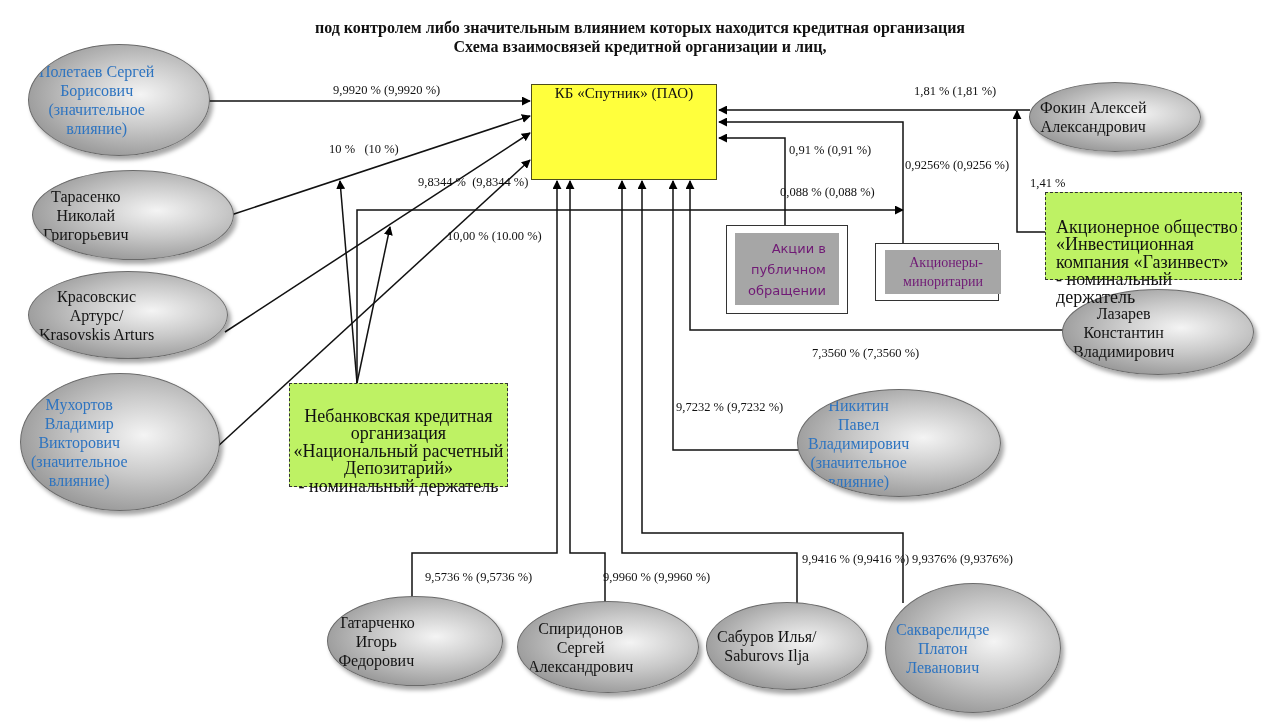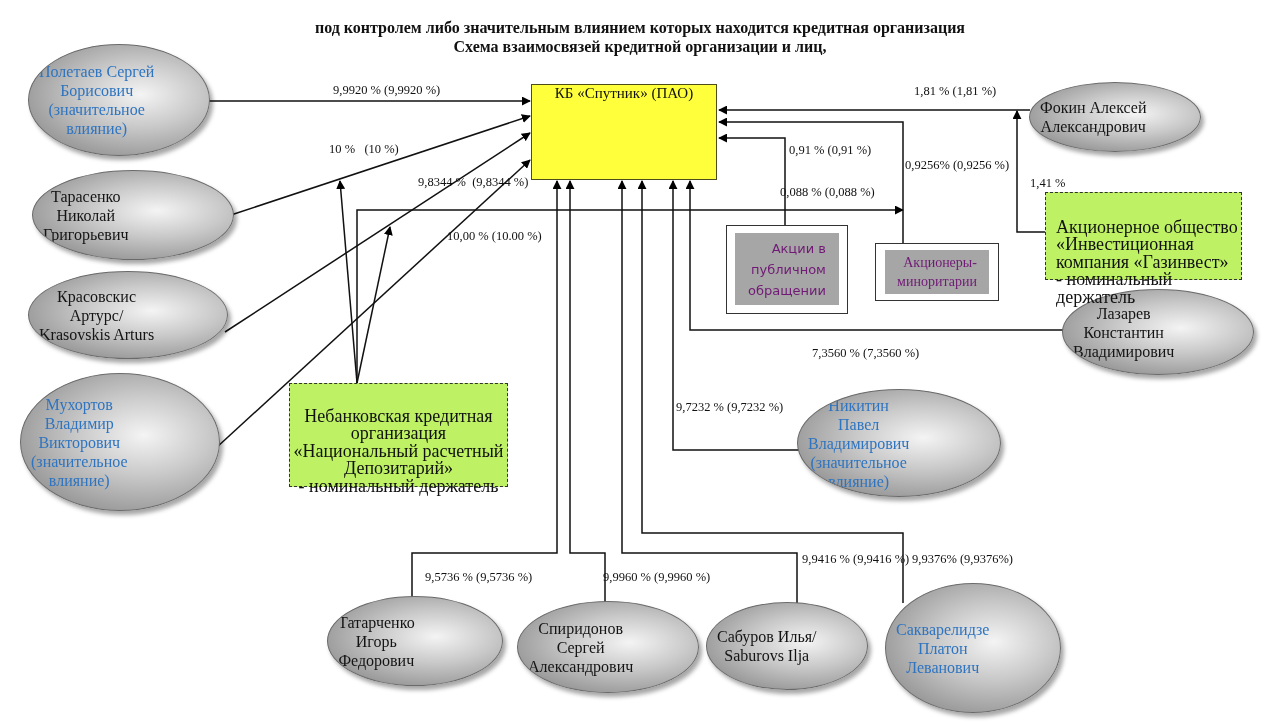--- a/index.html
+++ b/index.html
@@ -155,21 +155,21 @@
 компания «Газинвест»
 - номинальный держатель</span>
 </div>
 
 <div class="graybox-outer" style="left:726px;top:225px;width:122px;height:89px;">
   <div class="graybox-inner" style="left:8px;top:7px;width:104px;height:72px;">Акции в
 публичном
 обращении</div>
 </div>
 <div class="graybox-outer" style="left:875px;top:243px;width:124px;height:58px;">
-  <div class="graybox-inner" style="left:9px;top:6px;width:104px;height:44px;font-family:'Liberation Serif',serif;font-size:14px;line-height:19px;">Акционеры-
+  <div class="graybox-inner" style="left:9px;top:6px;width:116px;height:44px;font-family:'Liberation Serif',serif;font-size:14px;line-height:19px;">Акционеры-
 миноритарии</div>
 </div>
 
 <div class="pct" style="left:333px;top:83px;">9,9920 % (9,9920 %)</div>
 <div class="pct" style="left:329px;top:142px;">10 %   (10 %)</div>
 <div class="pct" style="left:376px;top:175px;margin-left:42px;">9,8344 %  (9,8344 %)</div>
 <div class="pct" style="left:447px;top:229px;">10,00 % (10.00 %)</div>
 <div class="pct" style="left:914px;top:84px;">1,81 % (1,81 %)</div>
 <div class="pct" style="left:789px;top:143px;">0,91 % (0,91 %)</div>
 <div class="pct" style="left:905px;top:158px;">0,9256% (0,9256 %)</div>

